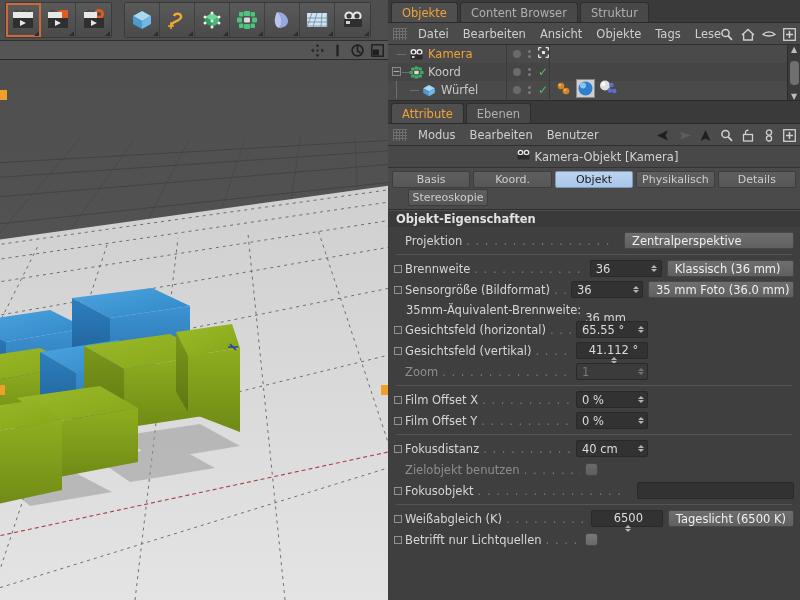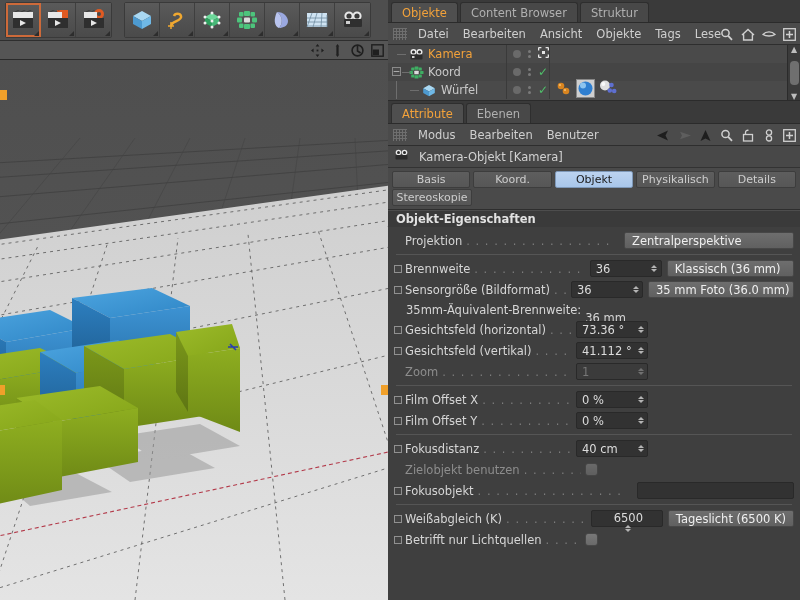--- a/index.html
+++ b/index.html
@@ -150,26 +150,26 @@
     position:absolute; right:0; top:0; width: 13px; height: 56px;
     background: #3b3b3b; border-left: 1px solid #2b2b2b;
     display:flex; flex-direction:column; align-items:center; justify-content:space-between;
   }
   .objmgr-scroll .arr { font-size: 8px; color:#bdbdbd; line-height:9px; }
   .objmgr-scroll .thumb { width: 9px; height: 24px; background: #6f6f6f; border-radius: 4px; }
 
   
   .attrmgr { position: relative; background: #3f3f3f; height: 477px; }
   .obj-title {
-    height: 22px; display:flex; align-items:center; gap:10px;
+    height: 22px; display:flex; align-items:center; gap:4px;
     padding-left: 6px; font-size: 11.5px; color:#d2d2d2;
-    background:#484848; border-bottom: 1px solid #333;
+    background:#484848; border-bottom: 1px solid #333; justify-content: center;
   }
   .tabrow { display:flex; padding: 3px 4px 0 4px; gap: 3px; background:#4a4a4a; }
-  .tabrow2 { display:flex; padding: 1px 4px 3px 4px; gap: 3px; background:#4a4a4a; border-bottom:1px solid #2e2e2e;}
+  .tabrow2 { display:flex; padding: 1px 4px 3px 20px; gap: 3px; background:#4a4a4a; border-bottom:1px solid #2e2e2e;}
   .attr-tab {
     flex: 1; height: 17px;
     display:flex; align-items:center; justify-content:center;
     font-size: 11px; color: #cdcdcd;
     background: linear-gradient(#5e5e5e,#565656);
     border: 1px solid #3d3d3d; border-radius: 2px;
   }
   .attr-tab.active { background: linear-gradient(#bcd3f0,#a8c6ea); color:#1a1a1a; border-color:#7e98b8; }
   .attr-tab.small { flex: 0 0 80px; }
 
@@ -808,33 +808,33 @@
         <div class="prow" style="height:19px;">
           <span class="pinfo">35mm-Äquivalent-Brennweite:</span>
           <span class="pinfo" style="padding-left:4px;margin-top:16px;">36 mm</span>
         </div>
 
         <div class="prow">
           <span class="pchk"></span>
           <span class="plabel">Gesichtsfeld (horizontal)</span>
           <span class="pdots">. . . . . .</span>
           <span class="pfield" style="width:72px; margin-right:146px;">
-            <span class="val">73.36 °</span>
+            <span class="val">65.55 °</span>
             <span class="spin">
                 <i class="up"></i>
                 <i class="dn"></i>
               </span>
           </span>
         </div>
 
         <div class="prow">
           <span class="pchk"></span>
           <span class="plabel">Gesichtsfeld (vertikal)</span>
           <span class="pdots">. . . . . . . .</span>
-          <span class="pfield" style="width:72px; margin-right:146px;">
+          <span class="pfield" style="width:72px; margin-right:146px;flex-direction:column;">
             <span class="val">41.112 °</span>
             <span class="spin">
                 <i class="up"></i>
                 <i class="dn"></i>
               </span>
           </span>
         </div>
 
         <div class="prow">
           <span class="plabel dim" style="padding-left:11px;">Zoom</span>

